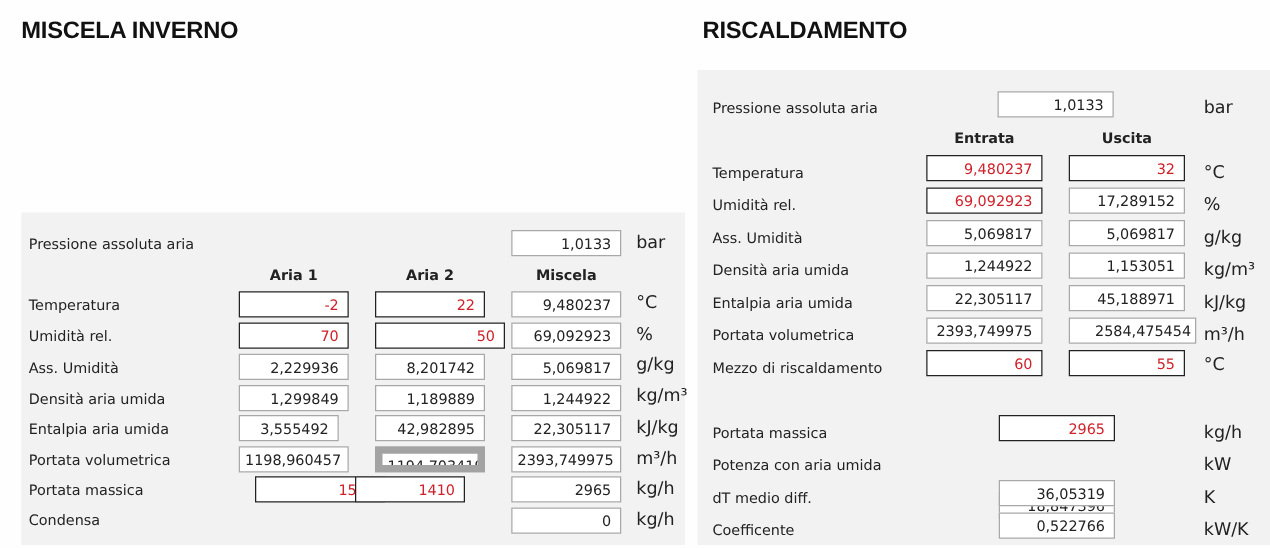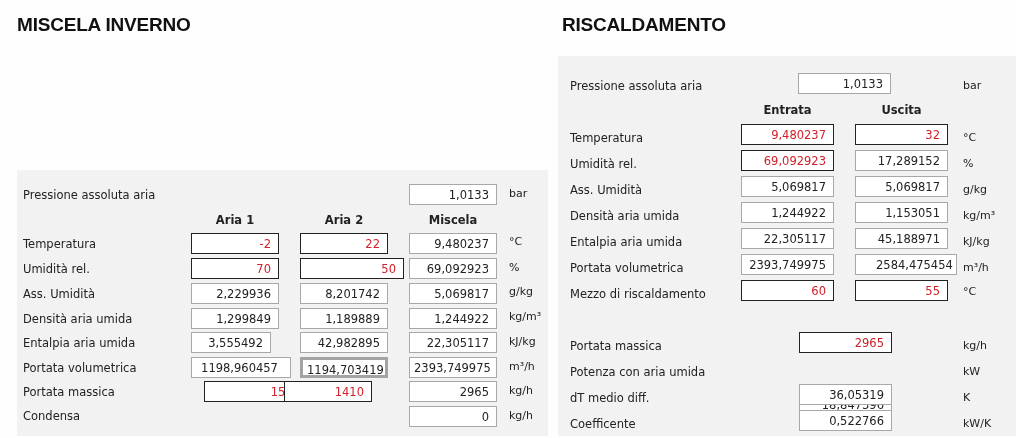--- a/index.html
+++ b/index.html
@@ -2,25 +2,25 @@
 <html><head>
 <meta charset="utf-8">
 <style>
   html, body { margin:0; padding:0; }
   body { width:1016px; height:438px; background:#fefefe; position:relative; overflow:hidden;
          font-family:"DejaVu Sans", sans-serif; color:#222; }
   .title { position:absolute; font-family:"Liberation Sans", sans-serif; font-weight:bold; font-size:19px; color:#111; letter-spacing:-0.2px; }
   .panel { position:absolute; background:#f2f2f2; }
   .lbl { position:absolute; font-size:11.5px; color:#222; white-space:nowrap; line-height:14px; }
   .hdr { position:absolute; font-size:11.5px; font-weight:bold; color:#222; text-align:center; line-height:14px; }
-  .unit { position:absolute; font-size:11px; color:#222; white-space:nowrap; line-height:14px; }
+  .unit { position:absolute; font-size:14px; color:#222; white-space:nowrap; line-height:14px; }
   .box { position:absolute; height:21px; background:#fff; border:1px solid #a8a8a8; box-sizing:border-box;
          font-size:11.5px; text-align:right; padding:3px 7px 0 4px; color:#222; line-height:14px; white-space:nowrap; overflow:hidden; }
   .box.input { border:1px solid #222; color:#d0202a; }
-  .box.focus { border:3px solid #a3a3a3;text-align:center; }
+  .box.focus { border:6px solid #a3a3a3;text-align:center; }
 </style>
 </head>
 <body>
 
 <div class="title" style="left:17px;top:14px;">MISCELA INVERNO</div>
 <div class="panel" style="left:17px;top:170px;width:531px;height:266px;"></div>
 
 <div class="lbl" style="left:23px;top:188px;">Pressione assoluta aria</div>
 <div class="box" style="left:409px;top:184px;width:88px;">1,0133</div>
 <div class="unit" style="left:509px;top:187px;">bar</div>
@@ -53,21 +53,21 @@
 <div class="box" style="left:409px;top:308px;width:88px;">1,244922</div>
 <div class="unit" style="left:509px;top:310px;">kg/m³</div>
 
 <div class="lbl" style="left:23px;top:336px;">Entalpia aria umida</div>
 <div class="box" style="left:191px;top:332px;width:80px;">3,555492</div>
 <div class="box" style="left:300px;top:332px;width:88px;">42,982895</div>
 <div class="box" style="left:409px;top:332px;width:88px;">22,305117</div>
 <div class="unit" style="left:509px;top:335px;">kJ/kg</div>
 
 <div class="lbl" style="left:23px;top:361px;">Portata volumetrica</div>
-<div class="box" style="left:191px;top:357px;width:100px;text-align:center;">1198,960457</div>
+<div class="box" style="left:191px;top:357px;width:88px;">1198,960457</div>
 <div class="box focus" style="left:300px;top:357px;width:88px;">1194,703419</div>
 <div class="box" style="left:409px;top:357px;width:88px;">2393,749975</div>
 <div class="unit" style="left:509px;top:360px;">m³/h</div>
 
 <div class="lbl" style="left:23px;top:385px;">Portata massica</div>
 <div class="box input" style="left:204px;top:381px;width:104px;">1555</div>
 <div class="box input" style="left:284px;top:381px;width:88px;">1410</div>
 <div class="box" style="left:409px;top:381px;width:88px;">2965</div>
 <div class="unit" style="left:509px;top:384px;">kg/h</div>
 

